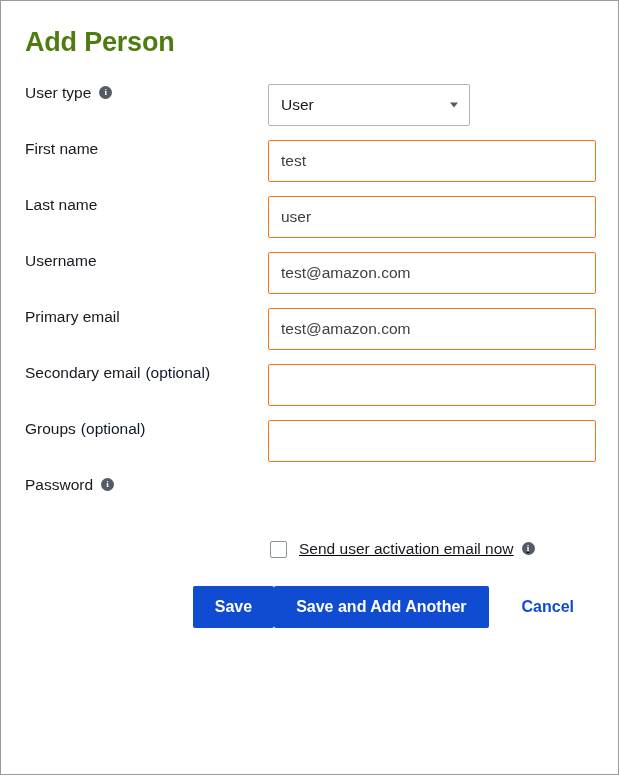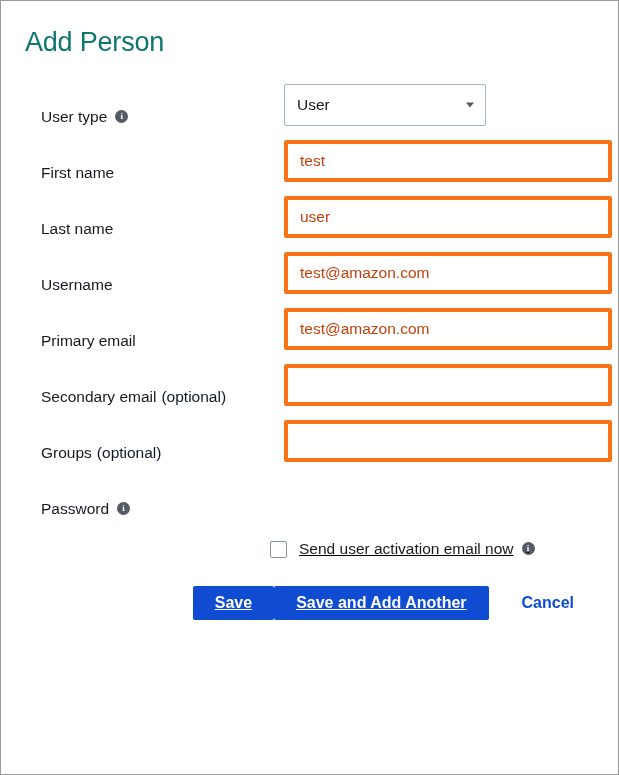--- a/index.html
+++ b/index.html
@@ -18,31 +18,30 @@
     width: 619px;
     height: 775px;
     border: 1px solid #9a9a9a;
     background: #ffffff;
     padding: 22px 22px 0 22px;
     position: relative;
     overflow: hidden;
   }
   .title {
     font-size: 27px;
-    font-weight: normal;
-    color: #0f766e;
+    font-weight: bold;
+    color: #4d7c0f;
     letter-spacing: -0.2px;
     margin: 4px 0 26px 2px;
   }
   .form-row {
     display: flex;
-    align-items: flex-end;
+    align-items: flex-start;
     margin-bottom: 14px;
     min-height: 42px;
-    margin-left: 16px;
   }
   .label-cell {
     width: 245px;
     flex: 0 0 245px;
     display: flex;
     align-items: center;
     padding-left: 2px;
     box-sizing: border-box;
   }
   .label-text {
@@ -73,25 +72,25 @@
   }
   .field-cell {
     flex: 1 1 auto;
     display: flex;
     align-items: center;
   }
   .text-input {
     box-sizing: border-box;
     width: 328px;
     height: 42px;
-    border: 4px solid #f97316;
-    border-radius: 2px;
-    background: #ffffff;
-    font-size: 15.5px;
-    color: #c2410c;
+    border: 1px solid #f97316;
+    border-radius: 2px;
+    background: #ffffff;
+    font-size: 15.5px;
+    color: #404040;
     padding: 0 12px;
     font-family: "Liberation Sans", sans-serif;
     outline: none;
   }
   .text-input::placeholder {
     color: #9aa0a6;
   }
   .select-wrap {
     position: relative;
     width: 202px;
@@ -147,34 +146,33 @@
   }
   .actions {
     display: flex;
     align-items: center;
     justify-content: flex-end;
     margin-top: 28px;
     padding-right: 12px;
   }
   .btn {
     box-sizing: border-box;
-    height: 34px;
+    height: 42px;
     border: none;
     border-radius: 2px;
     background: #0f4cd1;
     color: #ffffff;
     font-size: 16px;
     font-weight: bold;
     padding: 0 22px;
     cursor: pointer;
     font-family: "Liberation Sans", sans-serif;
     display: inline-flex;
     align-items: center;
     justify-content: center;
-    text-decoration: underline;
   }
   .btn + .btn {
   }
   .btn-link {
     background: transparent;
     color: #0f4cd1;
     font-size: 16px;
     font-weight: bold;
     border: none;
     cursor: pointer;

